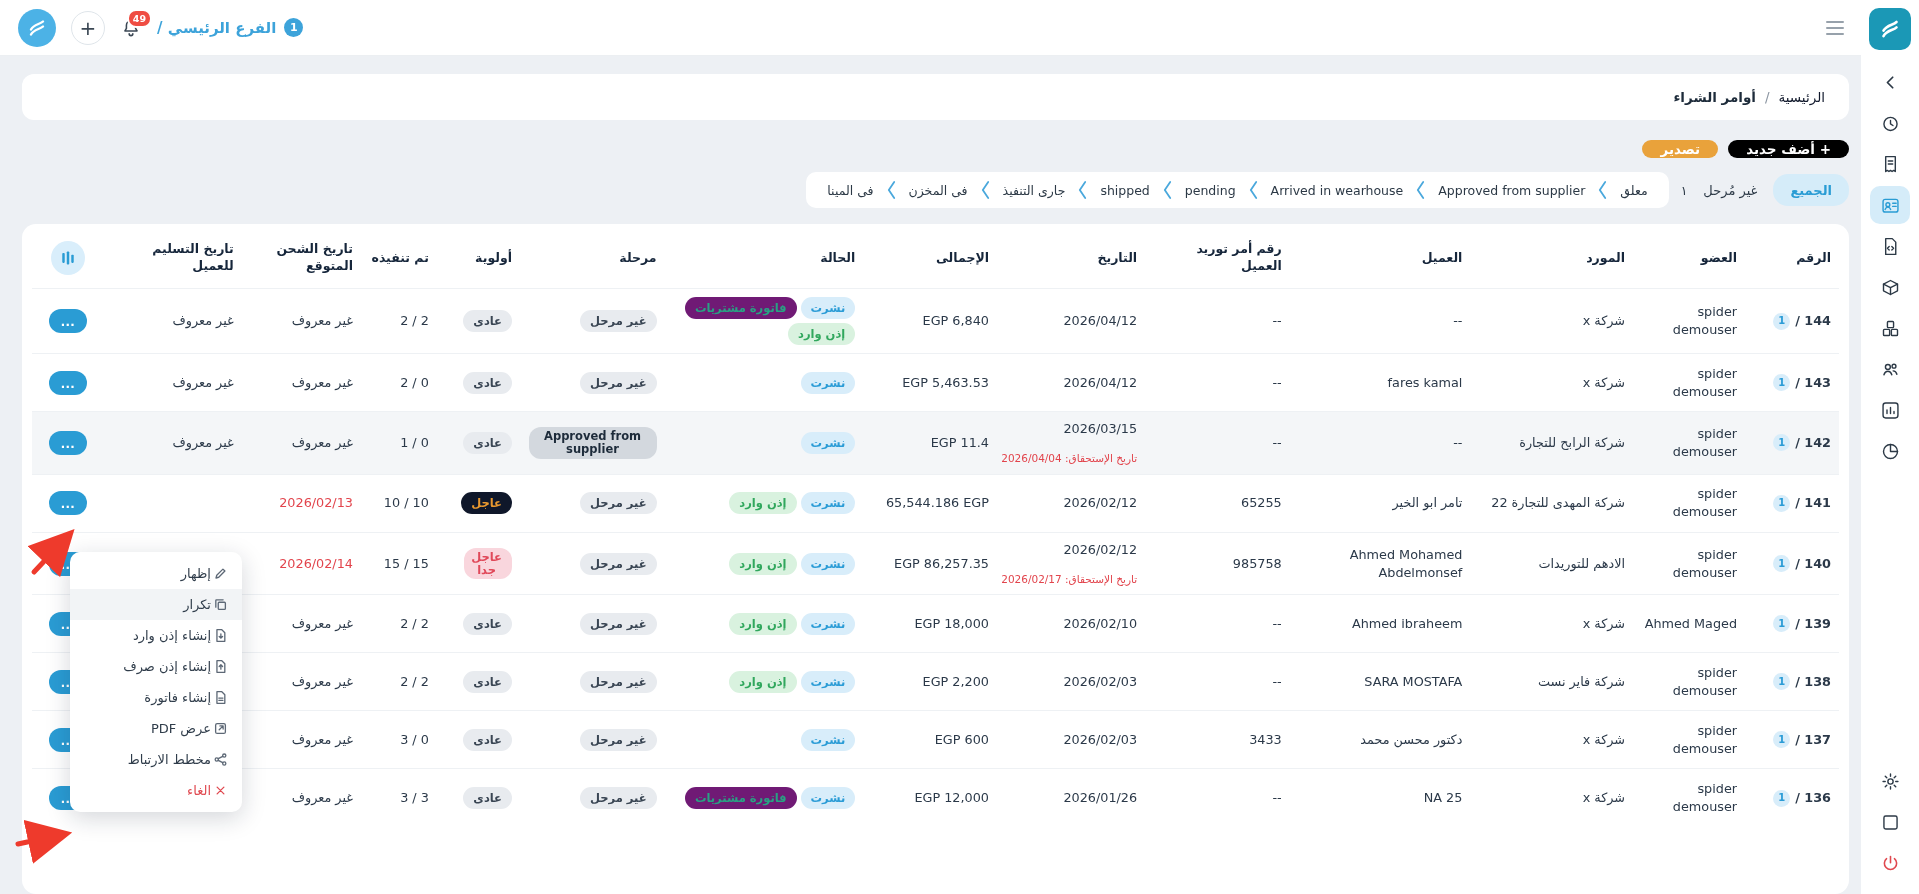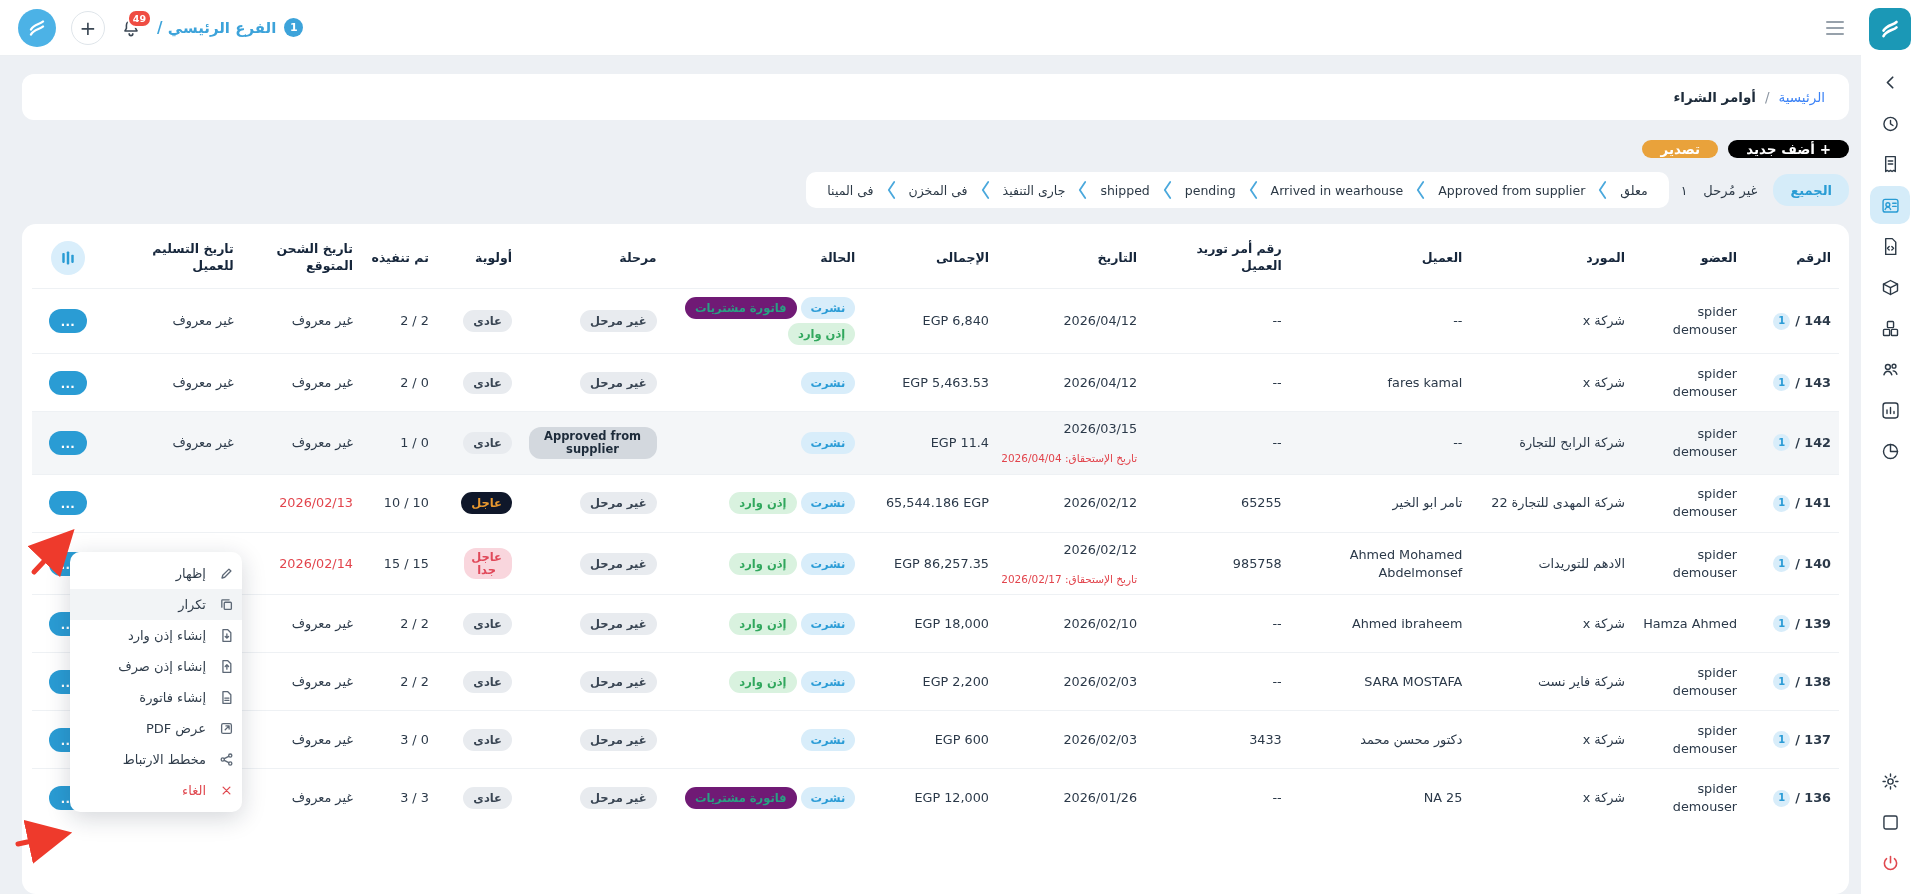--- a/index.html
+++ b/index.html
@@ -42,21 +42,21 @@
     font-size: 11px; font-weight: 700; display: flex; align-items: center; justify-content: center;
   }
   .bc-text { color: #3da3da; font-weight: 700; font-size: 15px; }
   .hamburger { background: none; border: none; color: #97a1ab; cursor: pointer; display: flex; }
 
   
   .content { flex: 1; padding: 18px 12px 0 22px; display: flex; flex-direction: column; overflow: hidden; }
   .card { background: #fff; border-radius: 12px; }
   .page-bc-card { height: 46px; display: flex; align-items: center; padding: 0 24px; flex: none; }
   .page-breadcrumb { display: flex; gap: 9px; font-size: 13.5px; align-items: center; }
-  .bc-home { color: #3b82f6; cursor: pointer; }
+  .bc-home { color: #0f172a; cursor: pointer; }
   .bc-sep { color: #8a94a0; }
   .bc-cur { color: #1d2b3a; font-weight: 700; }
 
   .search-card {
     margin-top: 16px; height: 54px; border-radius: 16px; display: flex; align-items: center;
     padding: 0 28px; gap: 10px; cursor: pointer; flex: none;
     box-shadow: 0 1px 3px rgba(20,40,60,.05);
   }
   .search-label { color: #2c3946; font-size: 14px; }
   .search-chevron { color: #2c3946; display: flex; }
@@ -151,21 +151,21 @@
   .sb-spacer { flex: 1; }
   .sb-item.danger { color: #e0484f; }
 
   
   .context-menu {
     position: fixed; left: 70px; top: 552px; width: 172px; background: #fff;
     border-radius: 10px; box-shadow: 0 6px 24px rgba(15,30,50,.18); padding: 6px 0;
     z-index: 60; direction: rtl;
   }
   .menu-item {
-    display: flex; align-items: center; gap: 13px; padding: 8px 8px; font-size: 13px;
+    display: flex; align-items: center; gap: 2px; padding: 8px 14px; font-size: 13px;
     color: #303d4b; cursor: pointer;
   }
   .menu-item:nth-child(2) { background: #f2f4f6; }
   .menu-item .mi-icon { color: #5d6876; display: flex; flex: none; }
   .menu-item.danger { color: #e0484f; }
   .menu-item.danger .mi-icon { color: #e0484f; }
 
   .annotations { position: fixed; inset: 0; pointer-events: none; z-index: 100; }
 </style>
 </head>
@@ -443,21 +443,21 @@
     <td></td>
     <td class="td-actions"><button class="dots-btn">…</button></td>
   </tr>
   <tr class="po-row">
     <td>
                   <span class="numcell">
                     <span>139 /</span>
                     <span class="mini-badge">1</span>
                   </span>
                 </td>
-    <td>Hamza Ahmed</td>
+    <td>Ahmed Maged</td>
     <td>شركة x</td>
     <td>Ahmed ibraheem</td>
     <td><span class="ltr">--</span></td>
     <td><span class="ltr">2026/02/10</span></td>
     <td><span class="ltr">EGP 18,000</span></td>
     <td>
                   <div class="statuses">
                     <span class="badge b-blue">نشرت</span>
                     <span class="badge b-green">إذن وارد</span>
                   </div>

